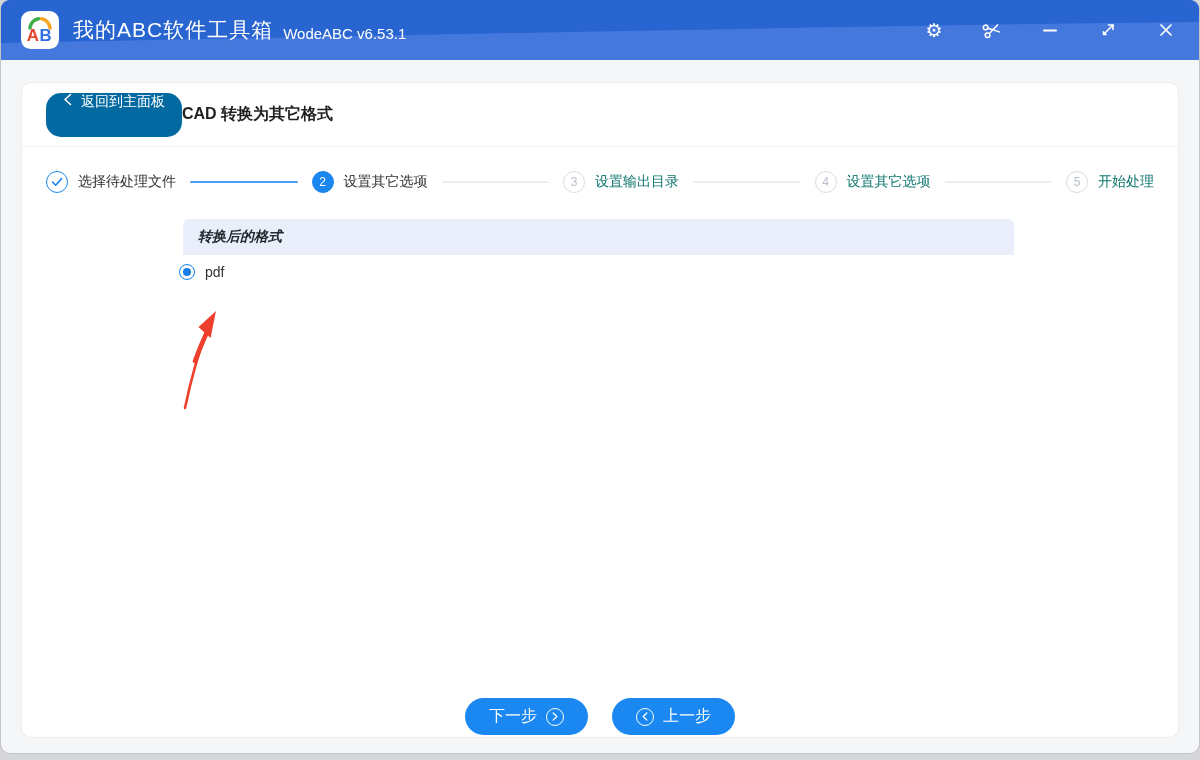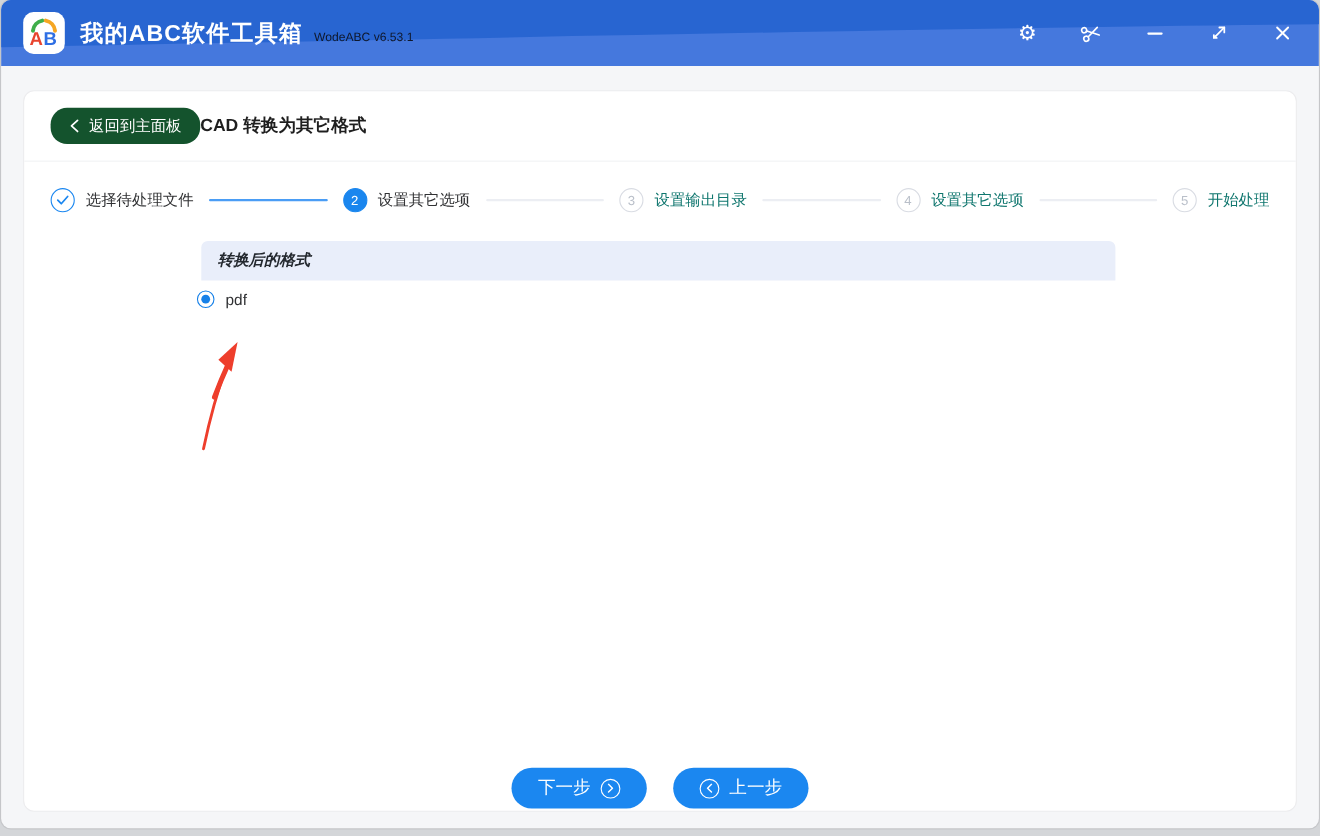--- a/index.html
+++ b/index.html
@@ -22,22 +22,22 @@
   .titlebar{
     position:relative; height:60px;
     background:#4578dd;
     display:flex; align-items:center;
     padding:0 20px 0 20px;
     color:#fff;
   }
   .titlebar-wave{ position:absolute; inset:0; pointer-events:none; }
   .titlebar > *:not(.titlebar-wave){ position:relative; z-index:1; }
   .app-icon{ width:38px; height:38px; flex:0 0 auto; display:block; }
-  .app-title{ font-size:21px; font-weight:bold; margin-left:14px; letter-spacing:1px; white-space:nowrap; }
-  .app-version{ font-size:11px; color:#0f172a; margin-left:10px; margin-top:7px; white-space:nowrap; }
+  .app-title{ font-size:21px; font-weight:normal; margin-left:14px; letter-spacing:1px; white-space:nowrap; }
+  .app-version{ font-size:15px; color:#ffffff; margin-left:10px; margin-top:7px; white-space:nowrap; }
   .titlebar-spacer{ flex:1; }
   .tb-btn{
     width:26px; height:26px; margin-left:32px;
     display:flex; align-items:center; justify-content:center;
     cursor:pointer; color:#fff;
   }
   .tb-btn svg{ display:block; }
   .gear-glyph{ font-size:19px; line-height:1; font-family:"DejaVu Sans", sans-serif; }
   .scissors-rot{ transform:rotate(-14deg); }
   
@@ -47,23 +47,23 @@
     border:1px solid #ececee;
     border-radius:10px;
   }
   .card-header{
     height:64px;
     display:flex; align-items:center;
     padding:0 24px;
     border-bottom:1px solid #f1f2f4;
   }
   .back-btn{
-    display:inline-flex; align-items:center; gap:9px;
-    height:33px; padding:0 17px;
-    background:#14532d; color:#fff;
+    display:inline-flex; gap:9px;
+    height:44px; padding:0 17px;
+    background:#0369a1; color:#fff;
     border:none; border-radius:15px;
     font-size:14px; cursor:pointer;
     font-family:inherit;
   }
   .page-title{ font-size:16px; font-weight:bold; color:#1f1f1f; }
   
   .steps{
     display:flex; align-items:center;
     padding:24px 24px 0 24px;
     justify-content:center;

